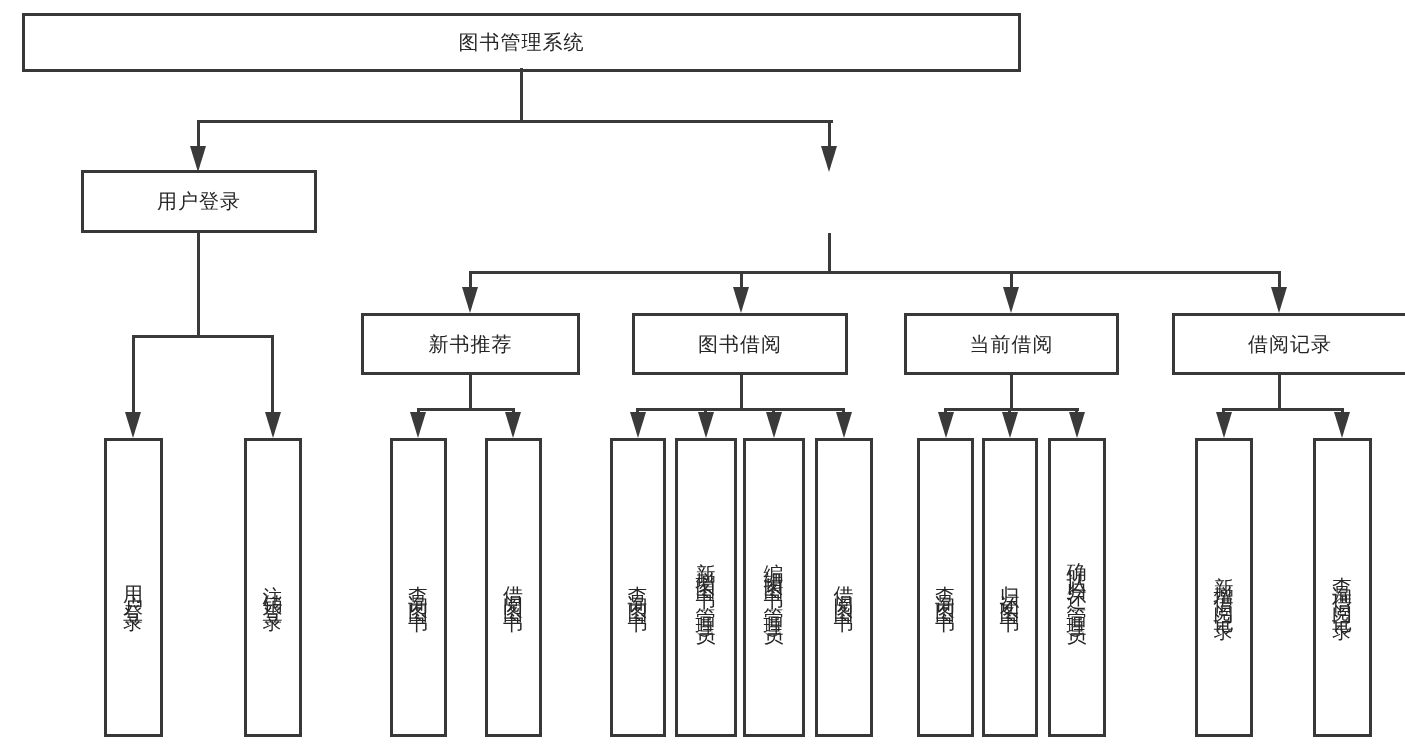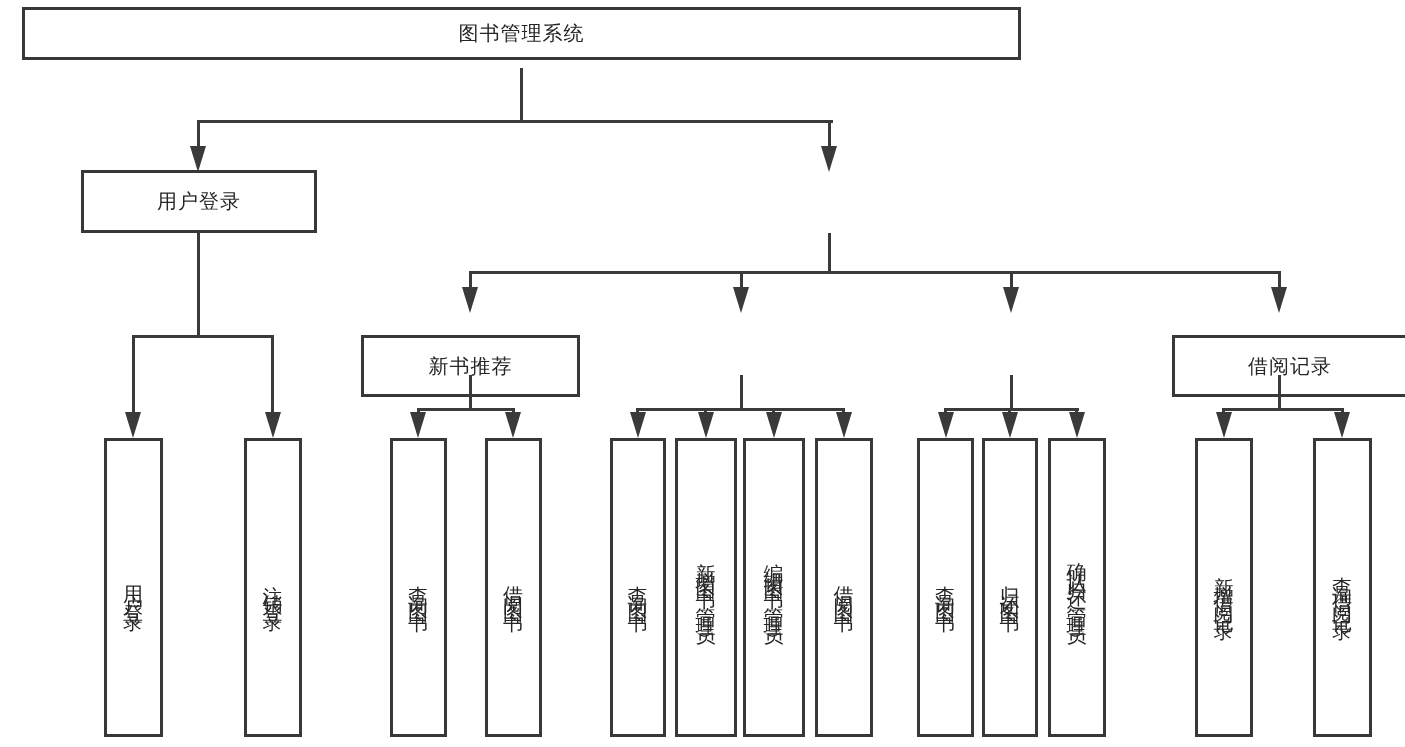--- a/index.html
+++ b/index.html
@@ -17,21 +17,21 @@
     border: 3px solid var(--box_border, #383838);
     background: #ffffff;
     display: flex;
     align-items: center;
     justify-content: center;
     color: var(--text, #262626);
     font-size: 20px;
     letter-spacing: 1px;
   }
   .h2 { top: 170px; height: 63px; }
-  .h3 { top: 313px; height: 62px; margin-top: 22px; }
+  .h3 { top: 313px; height: 62px; }
   .leaf {
     top: 438px;
     height: 299px;
     writing-mode: vertical-lr;
     letter-spacing: 9px;
   }
   .leaf .vlabel { line-height: 1; }
   .hline, .vline {
     position: absolute;
     background: var(--line, #3a3a3a);
@@ -54,21 +54,21 @@
     color: var(--watermark, #c4c4ca);
     letter-spacing: 0.5px;
     white-space: nowrap;
   }
 </style>
 </head>
 <body>
 
 <div class="canvas">
 
-  <div class="box" style="left:22px; top:7px; width:999px; height:53px;text-align:right;">
+  <div class="box" style="left:22px; top:13px; width:999px; height:59px;text-align:right;">
     <span>图书管理系统</span>
   </div>
 
   <div class="vline" style="left:520px; top:68px; height:52px;"></div>
   <div class="hline" style="left:197px; top:120px; width:636px;"></div>
   <div class="vline" style="left:197px; top:120px; height:32px;"></div>
   <div class="arrow" style="left:190px; top:146px;"></div>
   <div class="vline" style="left:828px; top:120px; height:32px;"></div>
   <div class="arrow" style="left:821px; top:146px;"></div>
 
@@ -89,20 +89,26 @@
   <div class="arrow" style="left:462px; top:287px;"></div>
   <div class="vline" style="left:740px; top:271px; height:18px;"></div>
   <div class="arrow" style="left:733px; top:287px;"></div>
   <div class="vline" style="left:1010px; top:271px; height:18px;"></div>
   <div class="arrow" style="left:1003px; top:287px;"></div>
   <div class="vline" style="left:1278px; top:271px; height:18px;"></div>
   <div class="arrow" style="left:1271px; top:287px;"></div>
 
   <div class="box h3" style="left:361px; width:219px;">
     <span>新书推荐</span>
+  </div>
+  <div class="box h3" style="left:632px; width:216px;">
+    <span>图书借阅</span>
+  </div>
+  <div class="box h3" style="left:904px; width:215px;">
+    <span>当前借阅</span>
   </div>
   <div class="box h3" style="left:1172px; width:236px;">
     <span>借阅记录</span>
   </div>
 
   <div class="vline" style="left:469px; top:375px; height:33px;"></div>
   <div class="hline" style="left:417px; top:408px; width:98px;"></div>
   <div class="vline" style="left:417px; top:408px; height:6px;"></div>
   <div class="arrow" style="left:410px; top:412px;"></div>
   <div class="vline" style="left:512px; top:408px; height:6px;"></div>

